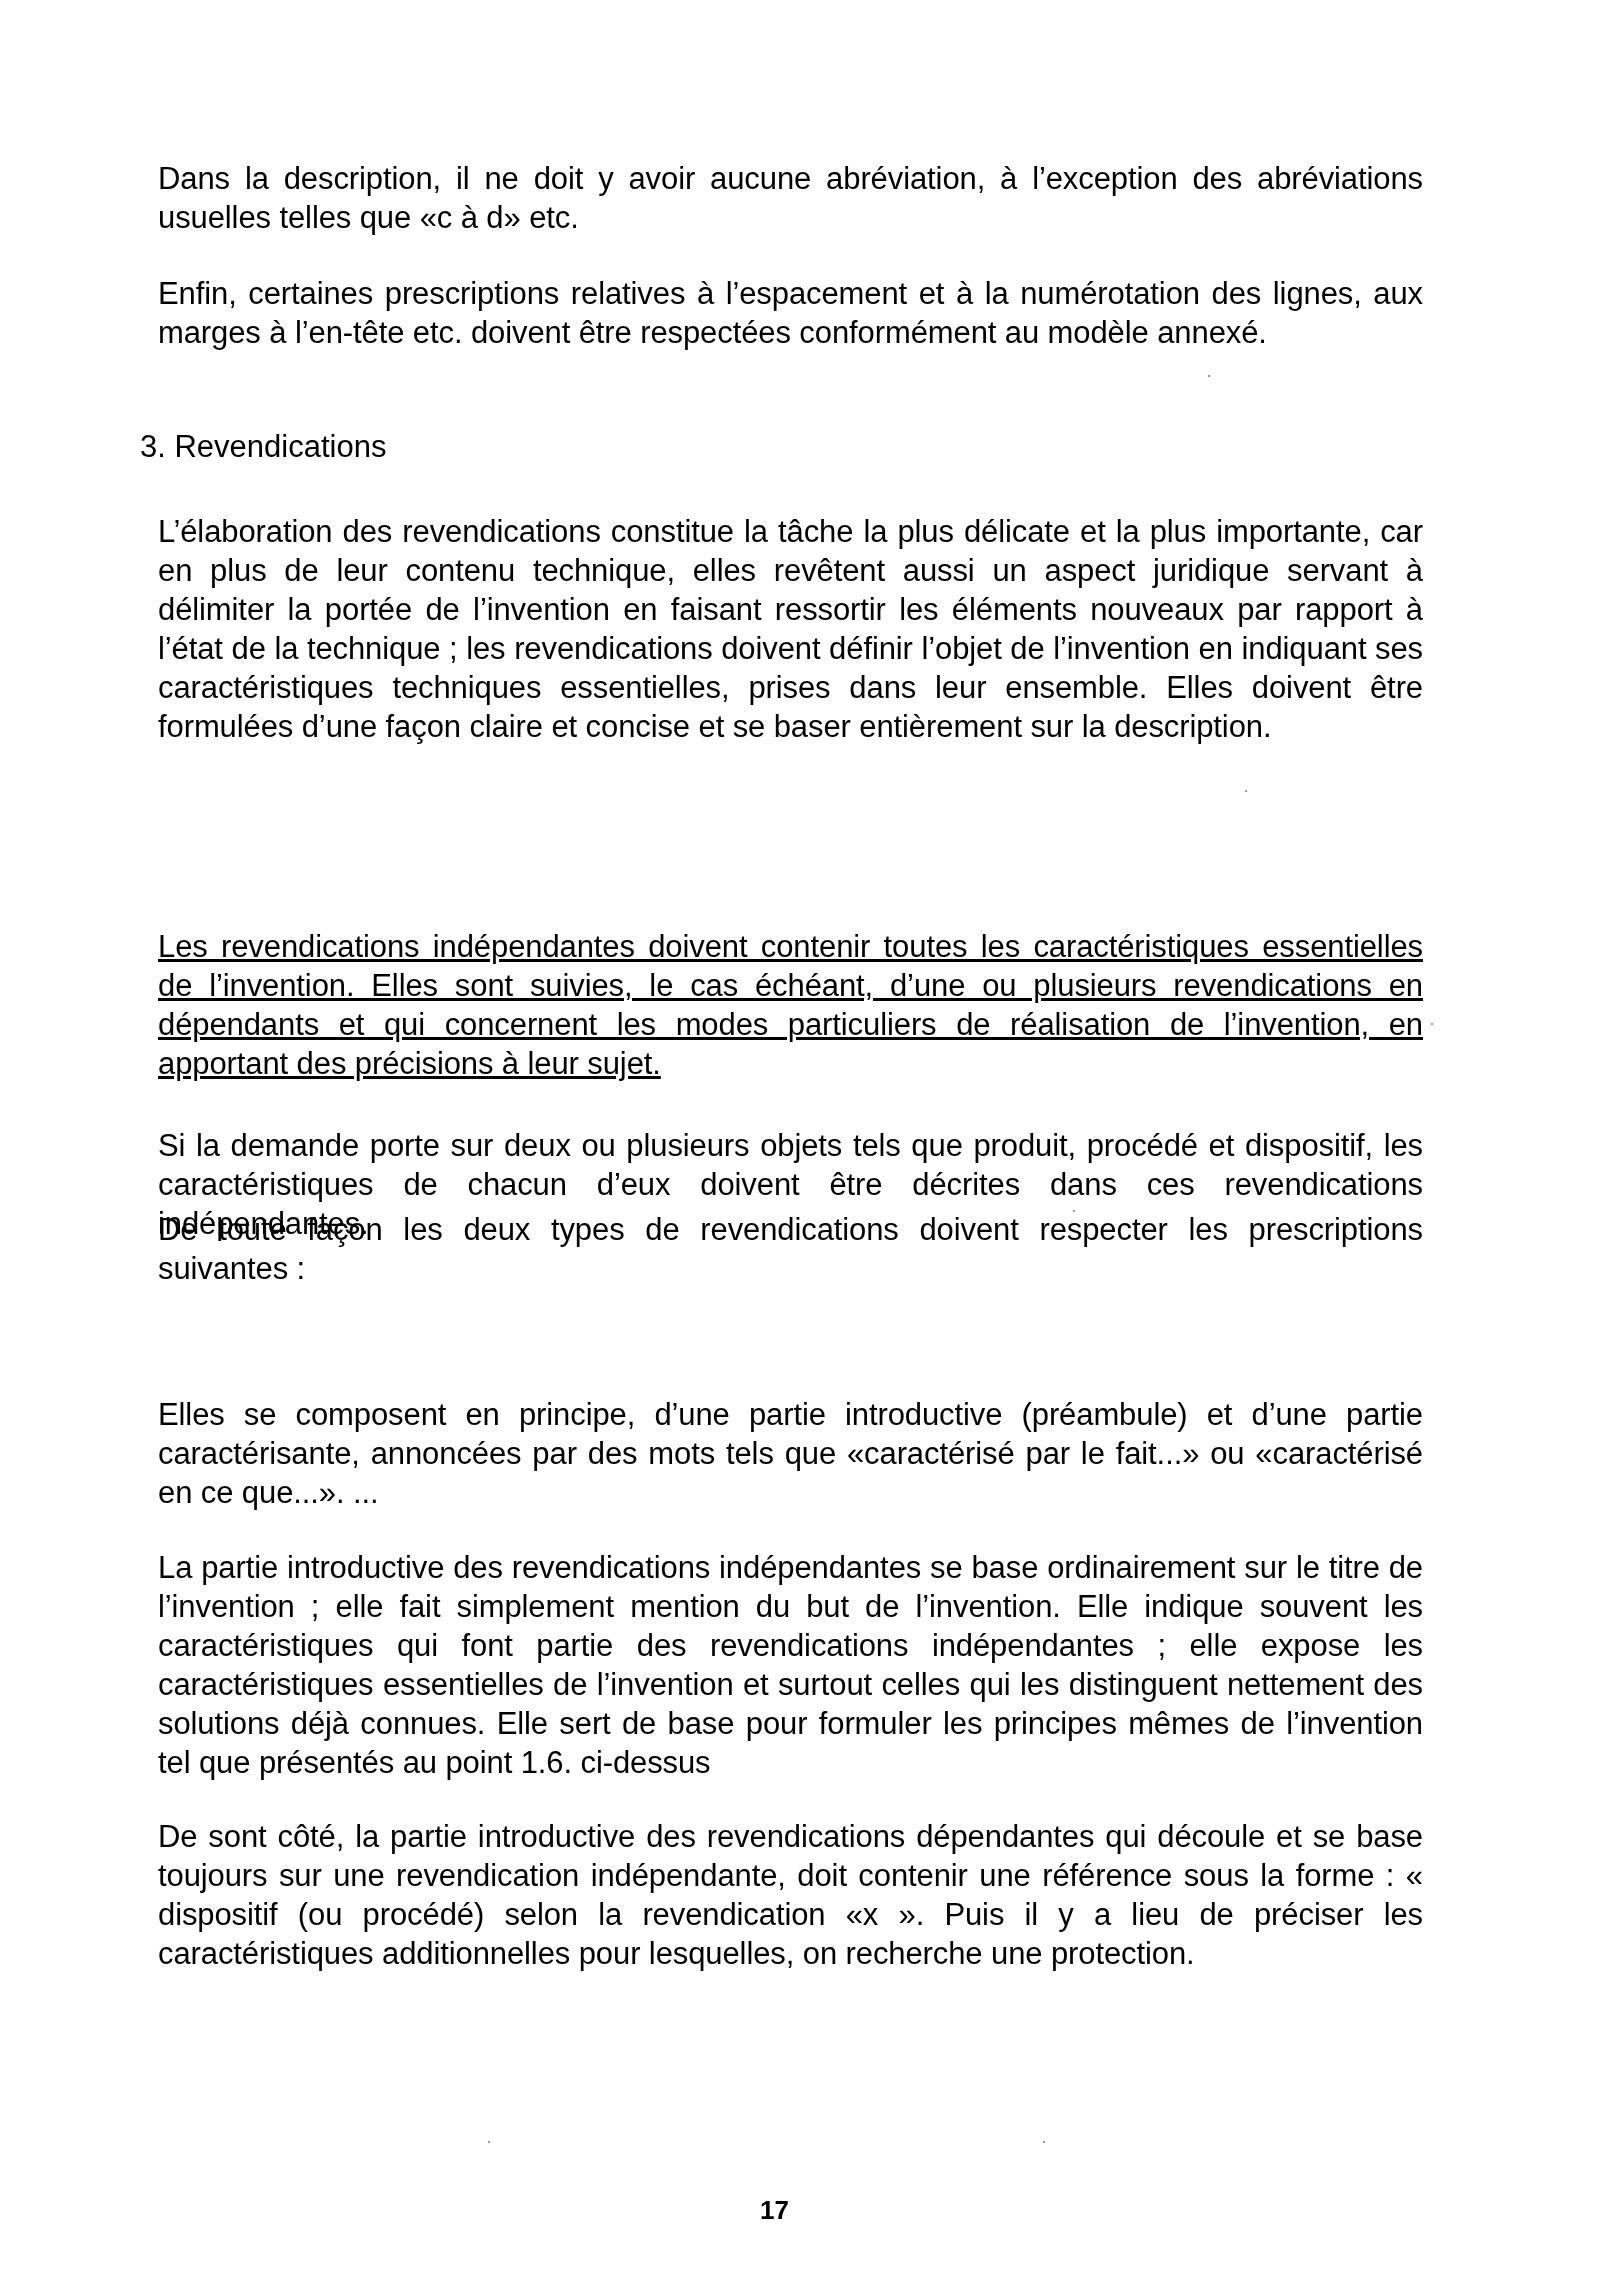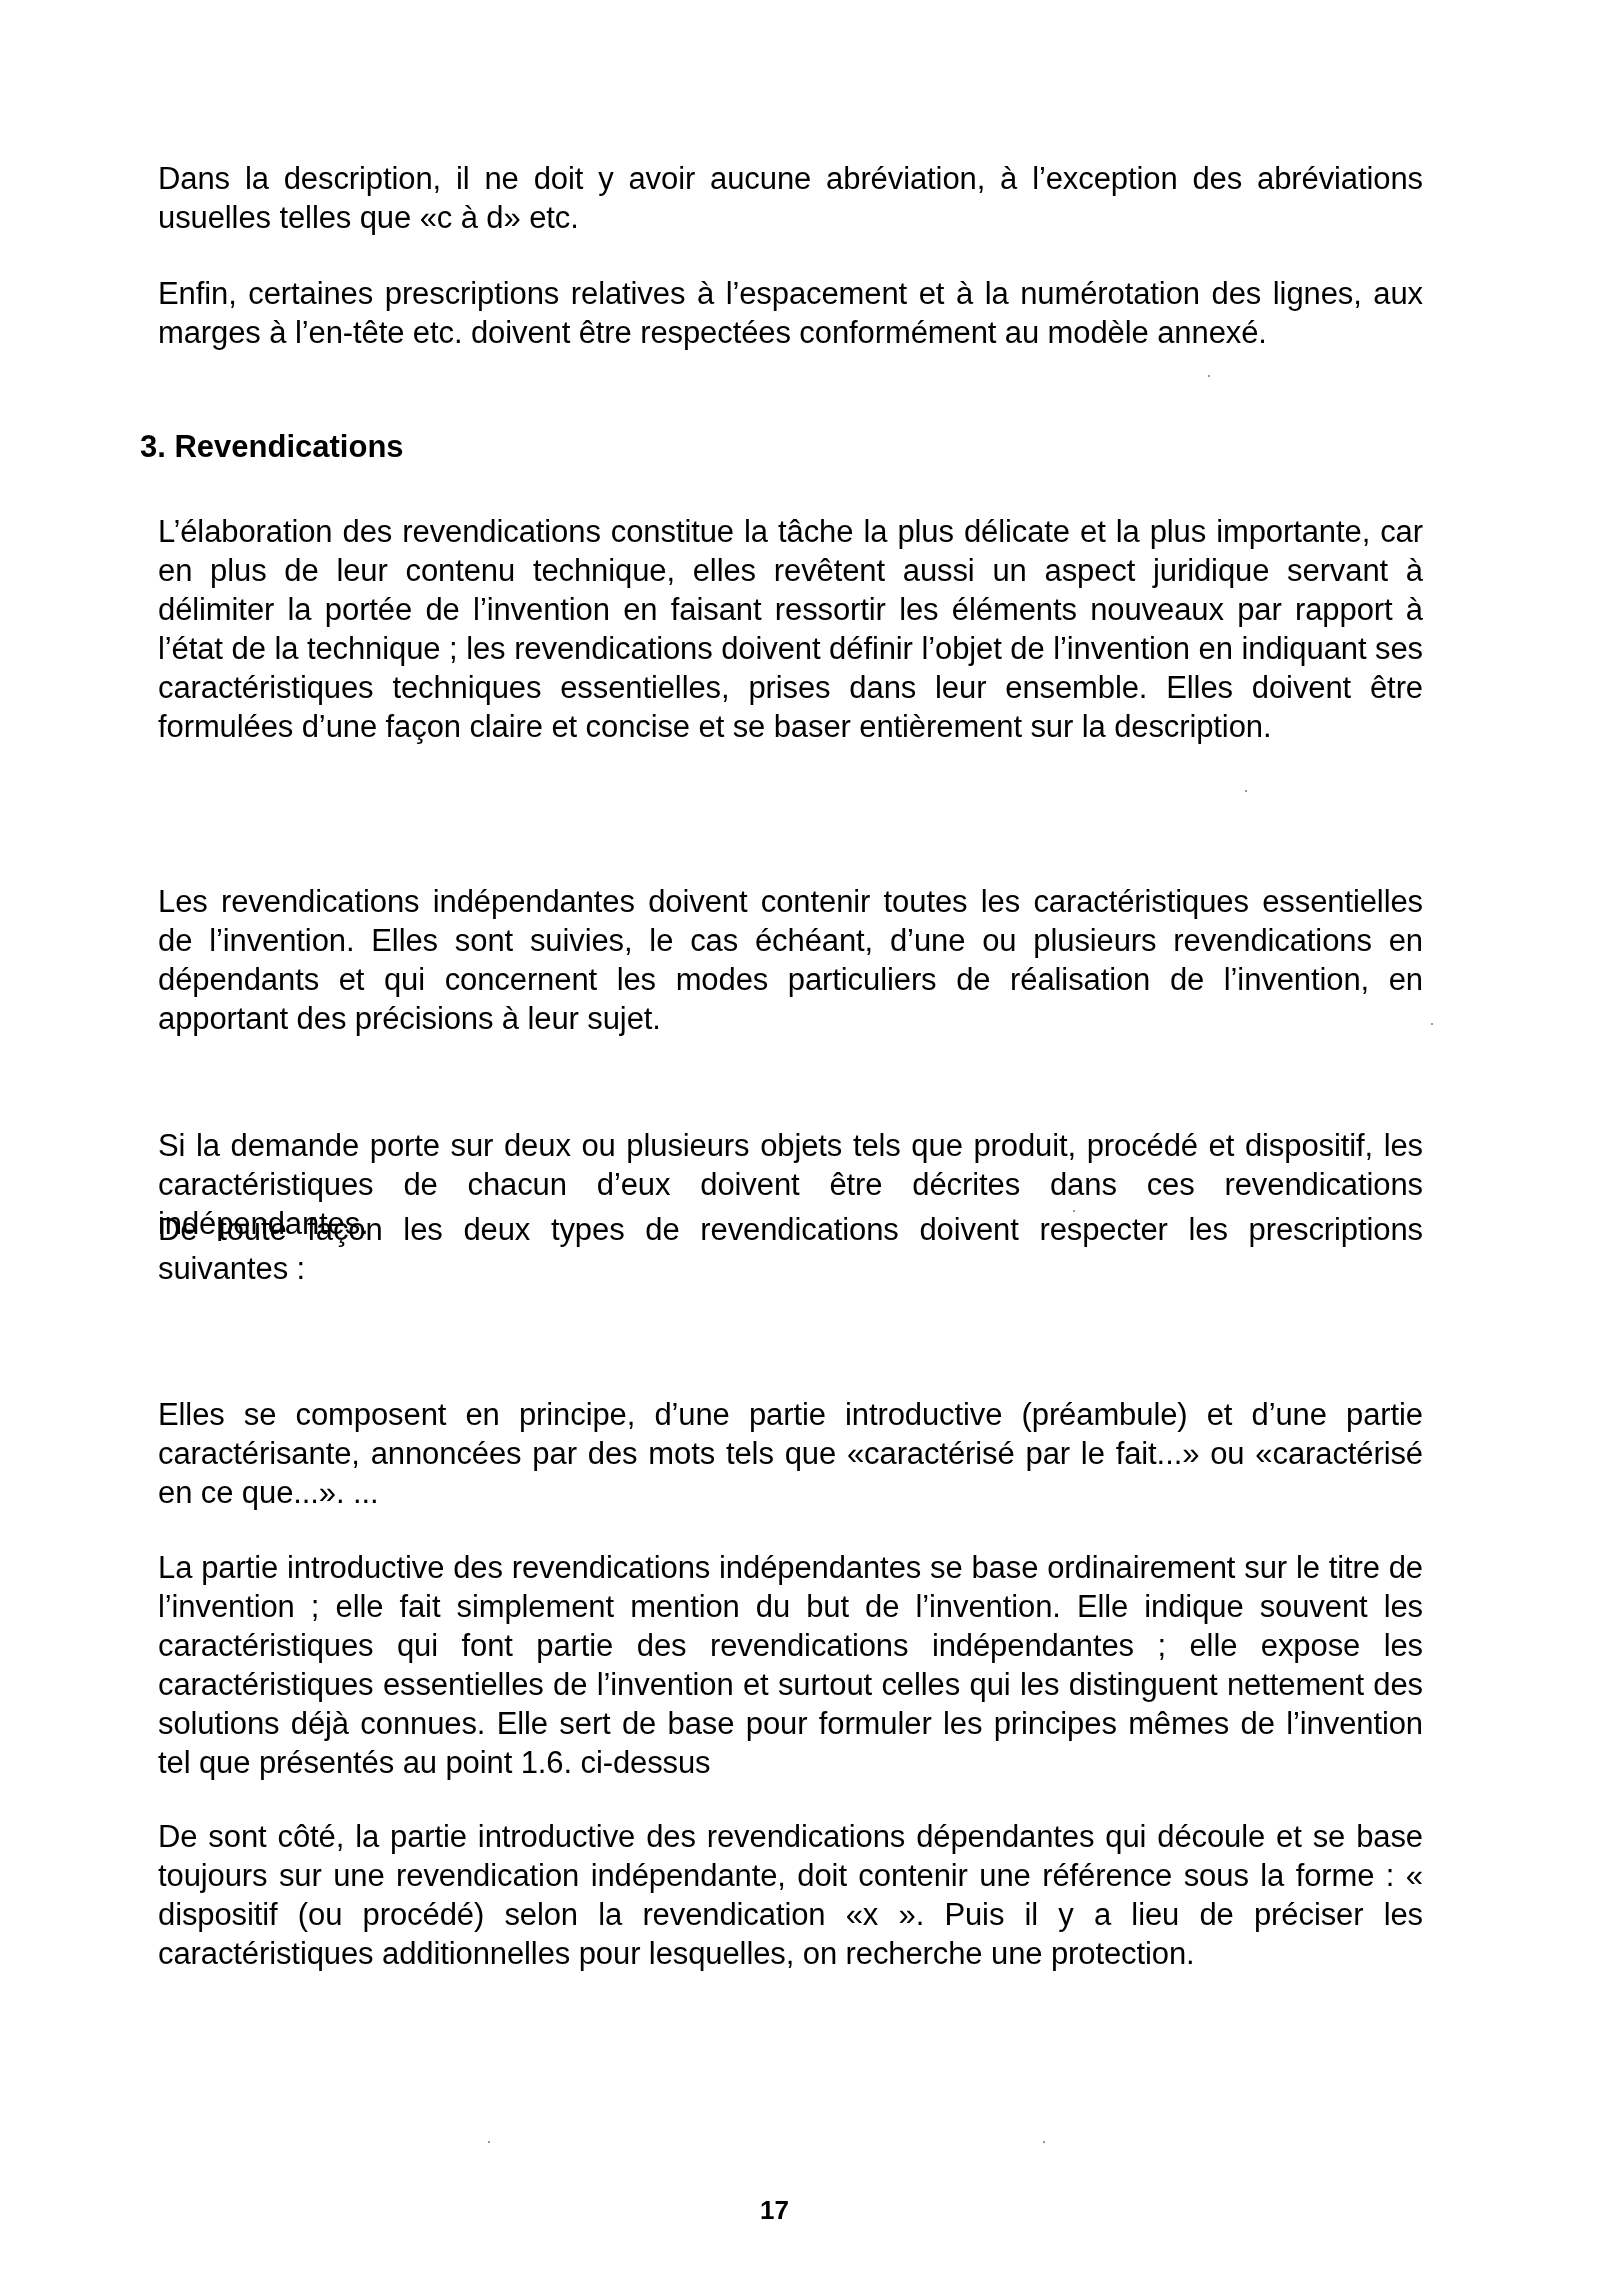--- a/index.html
+++ b/index.html
@@ -34,21 +34,21 @@
       letter-spacing: -0.1px;
     }
     .block.last-left {
       text-align-last: left;
       margin-left: 18px;
     }
     .heading {
       position: absolute;
       left: 140px;
       font-size: 31px;
-      font-weight: bold;
+      font-weight: normal;
       margin: 0;
       line-height: 38px;
     }
     .page-number {
       position: absolute;
       left: 760px;
       top: 2195px;
       font-size: 26px;
       font-weight: bold;
       line-height: 30px;
@@ -68,21 +68,21 @@
 
   <p class="block last-left" style="top:159px;">Dans la description, il ne doit y avoir aucune abréviation, à l’exception des abréviations usuelles telles que «c à d» etc.</p>
 
   <p class="block last-left" style="top:274px;">Enfin, certaines prescriptions relatives à l’espacement et à la numérotation des lignes, aux marges à l’en-tête etc. doivent être respectées conformément au modèle annexé.</p>
 
   <h2 class="heading" style="top:428px;">3. Revendications</h2>
 
   <p class="block last-left" style="top:512px;">L’élaboration des revendications constitue la tâche la plus délicate et la plus importante, car en plus de leur contenu technique, elles revêtent aussi un aspect juridique servant à délimiter la portée de l’invention en faisant ressortir les éléments nouveaux par rapport à l’état de la technique ; les revendications doivent définir l’objet de l’invention en indiquant ses caractéristiques techniques essentielles, prises dans leur ensemble. Elles doivent être formulées d’une façon claire et concise et se baser entièrement sur la description.</p>
 
 
-  <p class="block last-left" style="top:882px;">Les revendications indépendantes doivent contenir toutes les caractéristiques essentielles de l’invention. Elles sont suivies, le cas échéant, d’une ou plusieurs revendications en dépendants et qui concernent les modes particuliers de réalisation de l’invention, en apportant des précisions à leur sujet.</p>
+  <p class="block last-left" style="top:927px;text-decoration:underline;">Les revendications indépendantes doivent contenir toutes les caractéristiques essentielles de l’invention. Elles sont suivies, le cas échéant, d’une ou plusieurs revendications en dépendants et qui concernent les modes particuliers de réalisation de l’invention, en apportant des précisions à leur sujet.</p>
 
   <p class="block last-left" style="top:1126px;">Si la demande porte sur deux ou plusieurs objets tels que produit, procédé et dispositif, les caractéristiques de chacun d’eux doivent être décrites dans ces revendications indépendantes.</p>
 
   <p class="block last-left" style="top:1210px;">De toute façon les deux types de revendications doivent respecter les prescriptions suivantes :</p>
 
   <p class="block last-left" style="top:1395px;">Elles se composent en principe, d’une partie introductive (préambule) et d’une partie caractérisante, annoncées par  des mots tels que «caractérisé par le fait...» ou «caractérisé en ce que...». ...</p>
 
   <p class="block last-left" style="top:1548px;">La partie introductive des revendications indépendantes se base ordinairement sur le titre de l’invention ; elle fait simplement mention du but de l’invention. Elle indique souvent les caractéristiques qui font partie des revendications indépendantes ; elle expose les caractéristiques essentielles de l’invention et surtout celles qui les distinguent nettement des solutions déjà connues. Elle sert de base pour formuler les principes mêmes de l’invention tel que présentés au point 1.6. ci-dessus</p>
 
   <p class="block last-left" style="top:1817px;">De sont côté, la partie introductive des revendications dépendantes qui découle et se base toujours sur une revendication indépendante, doit contenir une référence sous la forme : « dispositif (ou procédé) selon la revendication «x ». Puis il y a lieu de préciser les caractéristiques additionnelles pour lesquelles, on recherche une protection.</p>

